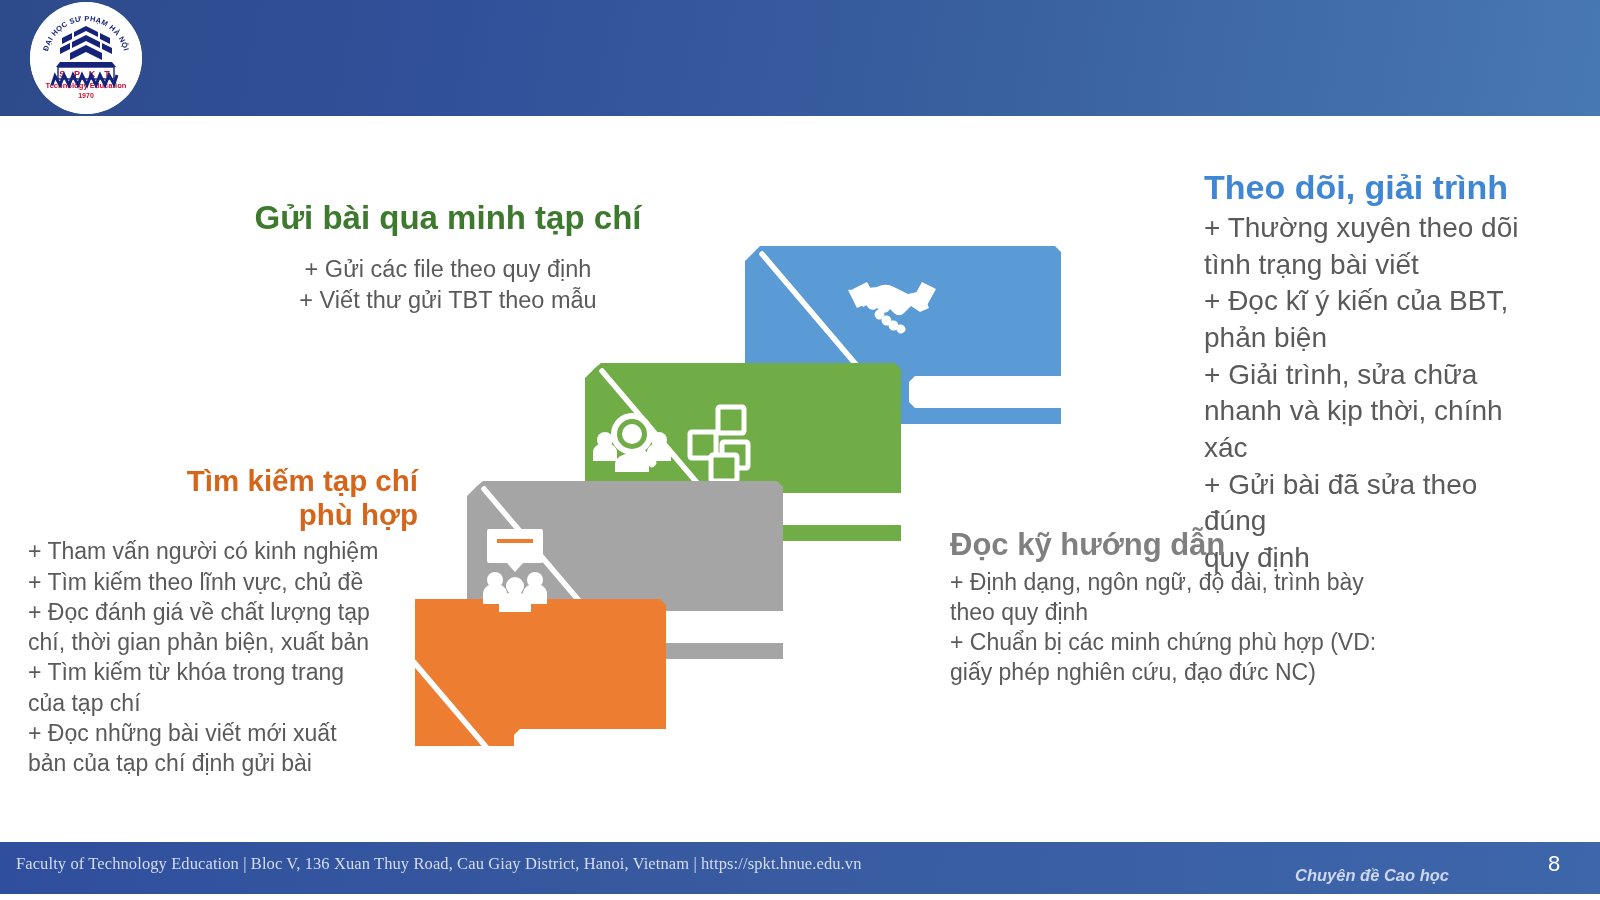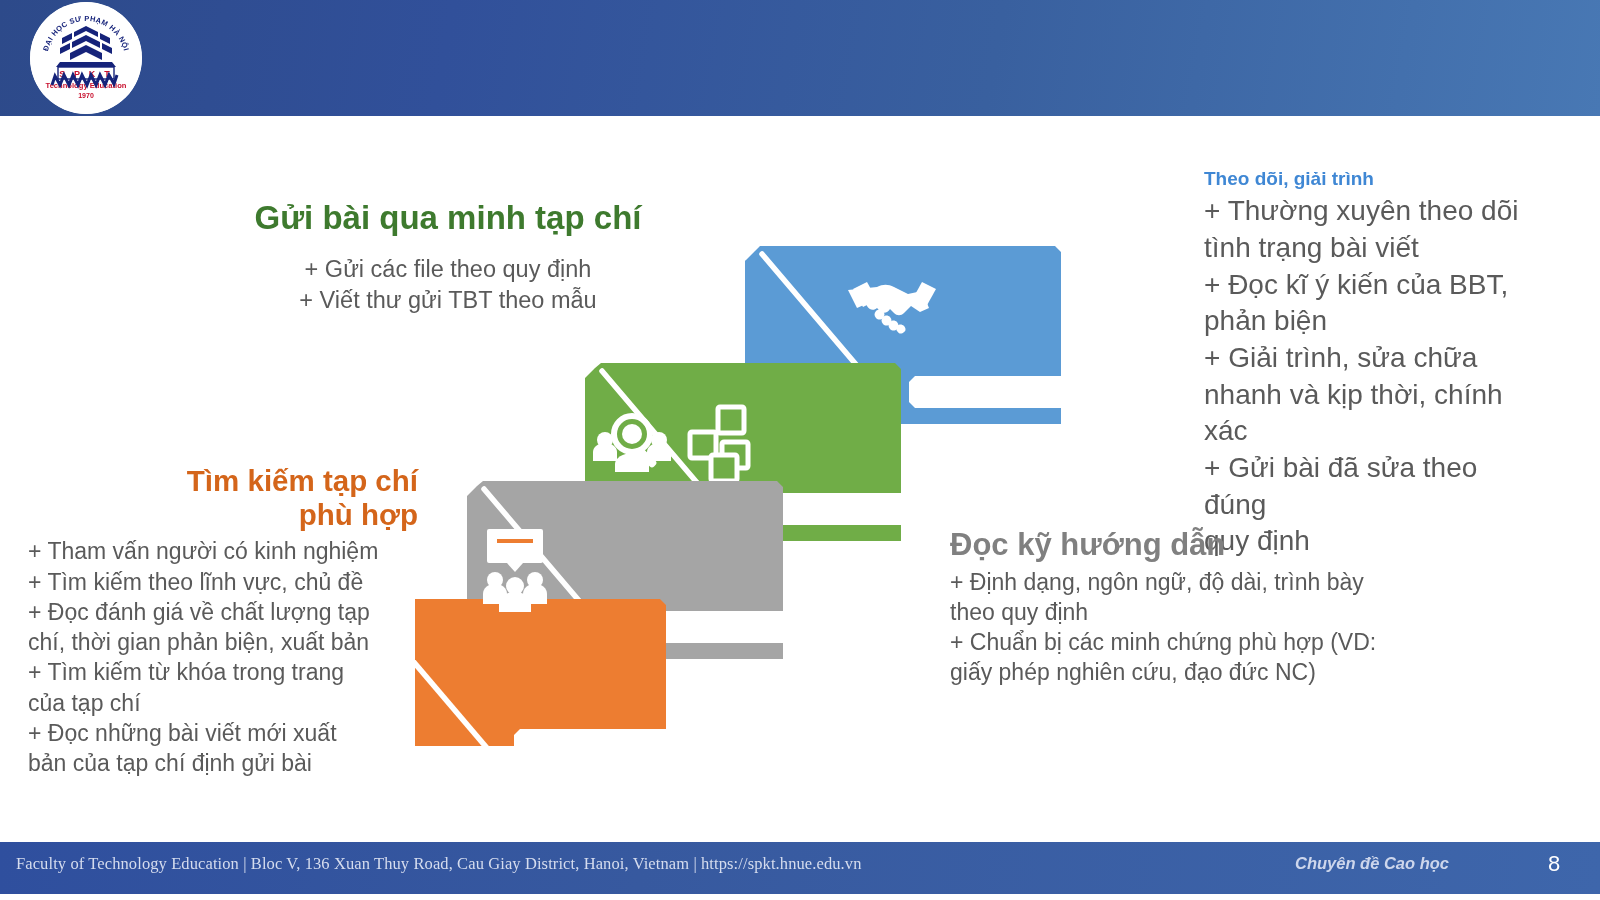--- a/index.html
+++ b/index.html
@@ -89,21 +89,21 @@
     margin: 0;
   }
 
   
   #blk-green { left: 188px; top: 84px; width: 520px; text-align: center; }
   #blk-green .head { color: #3e7a2e; font-size: 33px; }
   #blk-green .body { text-align: center; color: #5a5a5a; font-size: 23.5px; line-height: 1.32; margin-top: 17px;}
 
   
   #blk-blue { left: 1204px; top: 52px; width: 330px; text-align: left; }
-  #blk-blue .head { color: #3f87d4; font-size: 19px; }
+  #blk-blue .head { color: #3f87d4; font-size: 34px; }
   #blk-blue .body { font-size: 28px; line-height: 1.31; }
 
   
   #blk-orange { left: 28px; top: 348px; width: 390px; }
   #blk-orange .head { color: #d4651a; font-size: 29.5px; text-align: right; line-height:1.16; }
   #blk-orange .body { font-size: 23px; line-height: 1.315; text-align: left; }
 
   
   #blk-gray { left: 950px; top: 412px; width: 520px; }
   #blk-gray .head { color: #808080; font-size: 31px; }
@@ -124,21 +124,21 @@
     top: 12px;
     color: #d5dcee;
     font-size: 16.5px;
     font-family: "Liberation Serif", serif;
     letter-spacing: 0.1px;
     white-space: nowrap;
   }
   .footer-center {
     position: absolute;
     left: 1295px;
-    top: 12px;
+    top: 24px;
     color: #cdd6ec;
     font-size: 16.5px;
     font-weight: bold;
     font-style: italic;
     white-space: nowrap;
   }
   .footer-page {
     position: absolute;
     left: 1548px;
     top: 9px;

